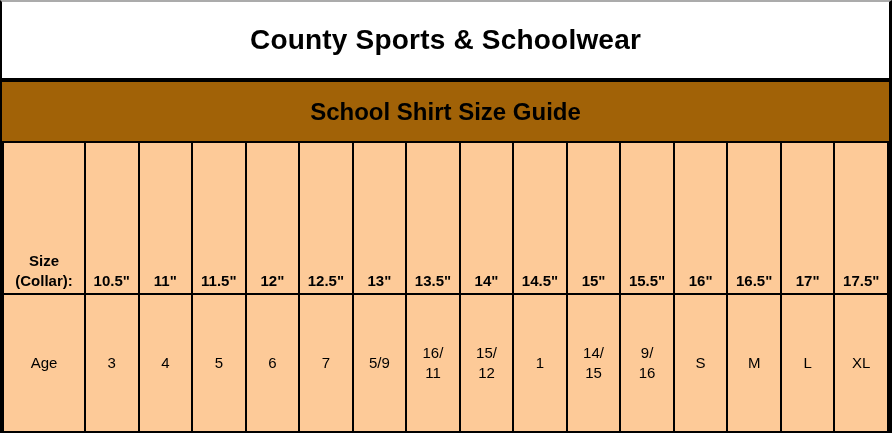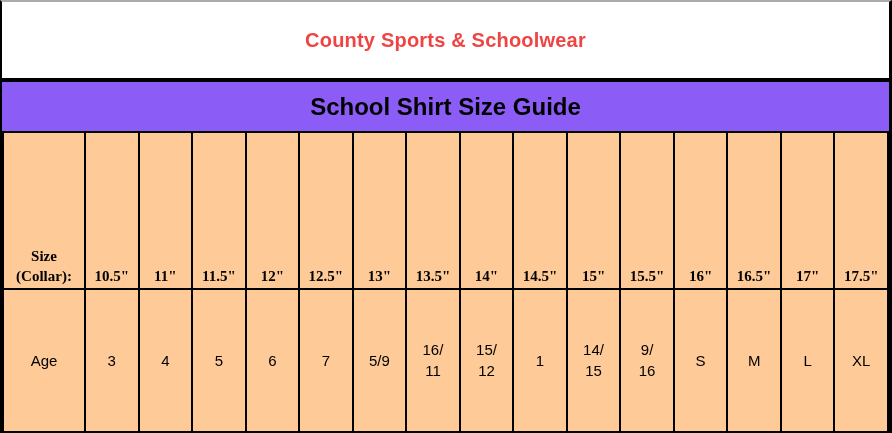--- a/index.html
+++ b/index.html
@@ -9,38 +9,38 @@
     border-left: 2px solid #000;
     border-right: 3px solid #000;
     border-top: 2px solid #ababab;
     font-family: "Liberation Sans", sans-serif;
     display: flex; flex-direction: column; overflow: hidden;
   }
   .title-area {
     height: 76px; flex: 0 0 auto;
     display: flex; align-items: center; justify-content: center;
   }
-  .main-title { color: #ef4444; font-weight: bold; font-size: 20px; letter-spacing: 0.2px; }
+  .main-title { color: #000000; font-weight: bold; font-size: 28px; letter-spacing: 0.2px; }
   .band {
-    flex: 0 0 auto; height: 53px; box-sizing: border-box;
-    background: #8b5cf6; border-top: 4px solid #000;
+    flex: 0 0 auto; height: 63px; box-sizing: border-box;
+    background: #a16207; border-top: 4px solid #000;
     display: flex; align-items: center; justify-content: center;
   }
   .band-title { color: #000; font-weight: bold; font-size: 24px; }
   table.size-table {
     width: 100%; flex: 1 1 auto;
     border-collapse: collapse; table-layout: fixed;
     background: #fdca98;
   }
   table.size-table td {
     border: 2px solid #000;
     text-align: center; color: #000; font-size: 15px;
     padding: 0; white-space: pre-line; line-height: 1.35;
   }
-  tr.size-row { height: 85px; font-family: Liberation Serif, serif; }
+  tr.size-row { height: 85px; }
   tr.size-row td { font-weight: bold; vertical-align: bottom; padding-bottom: 2px; }
   tr.age-row { height: 77px; }
   tr.age-row td { vertical-align: middle; }
   tr.chest-row td { vertical-align: middle; border-bottom-width: 5px; }
 </style>
 </head>
 <body>
 
 <div class="sheet">
   <div class="title-area">

